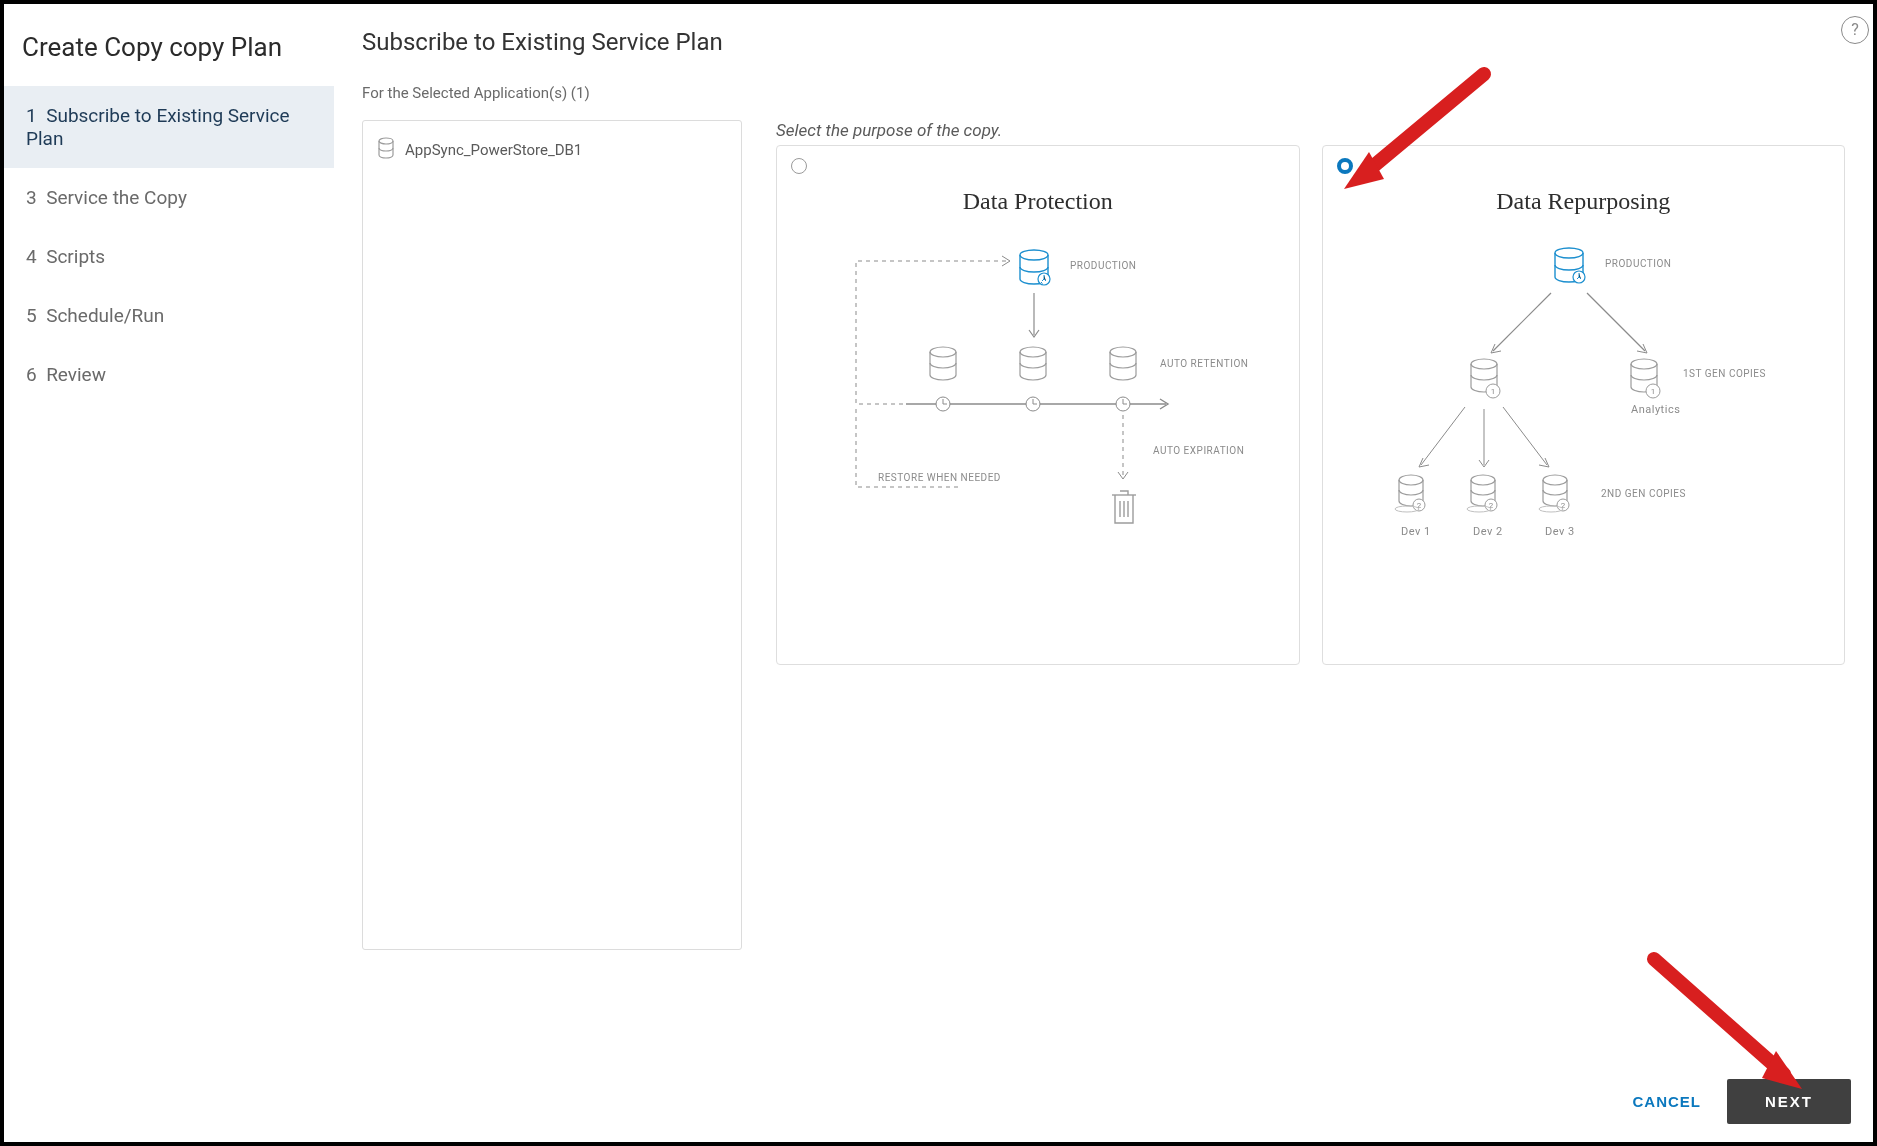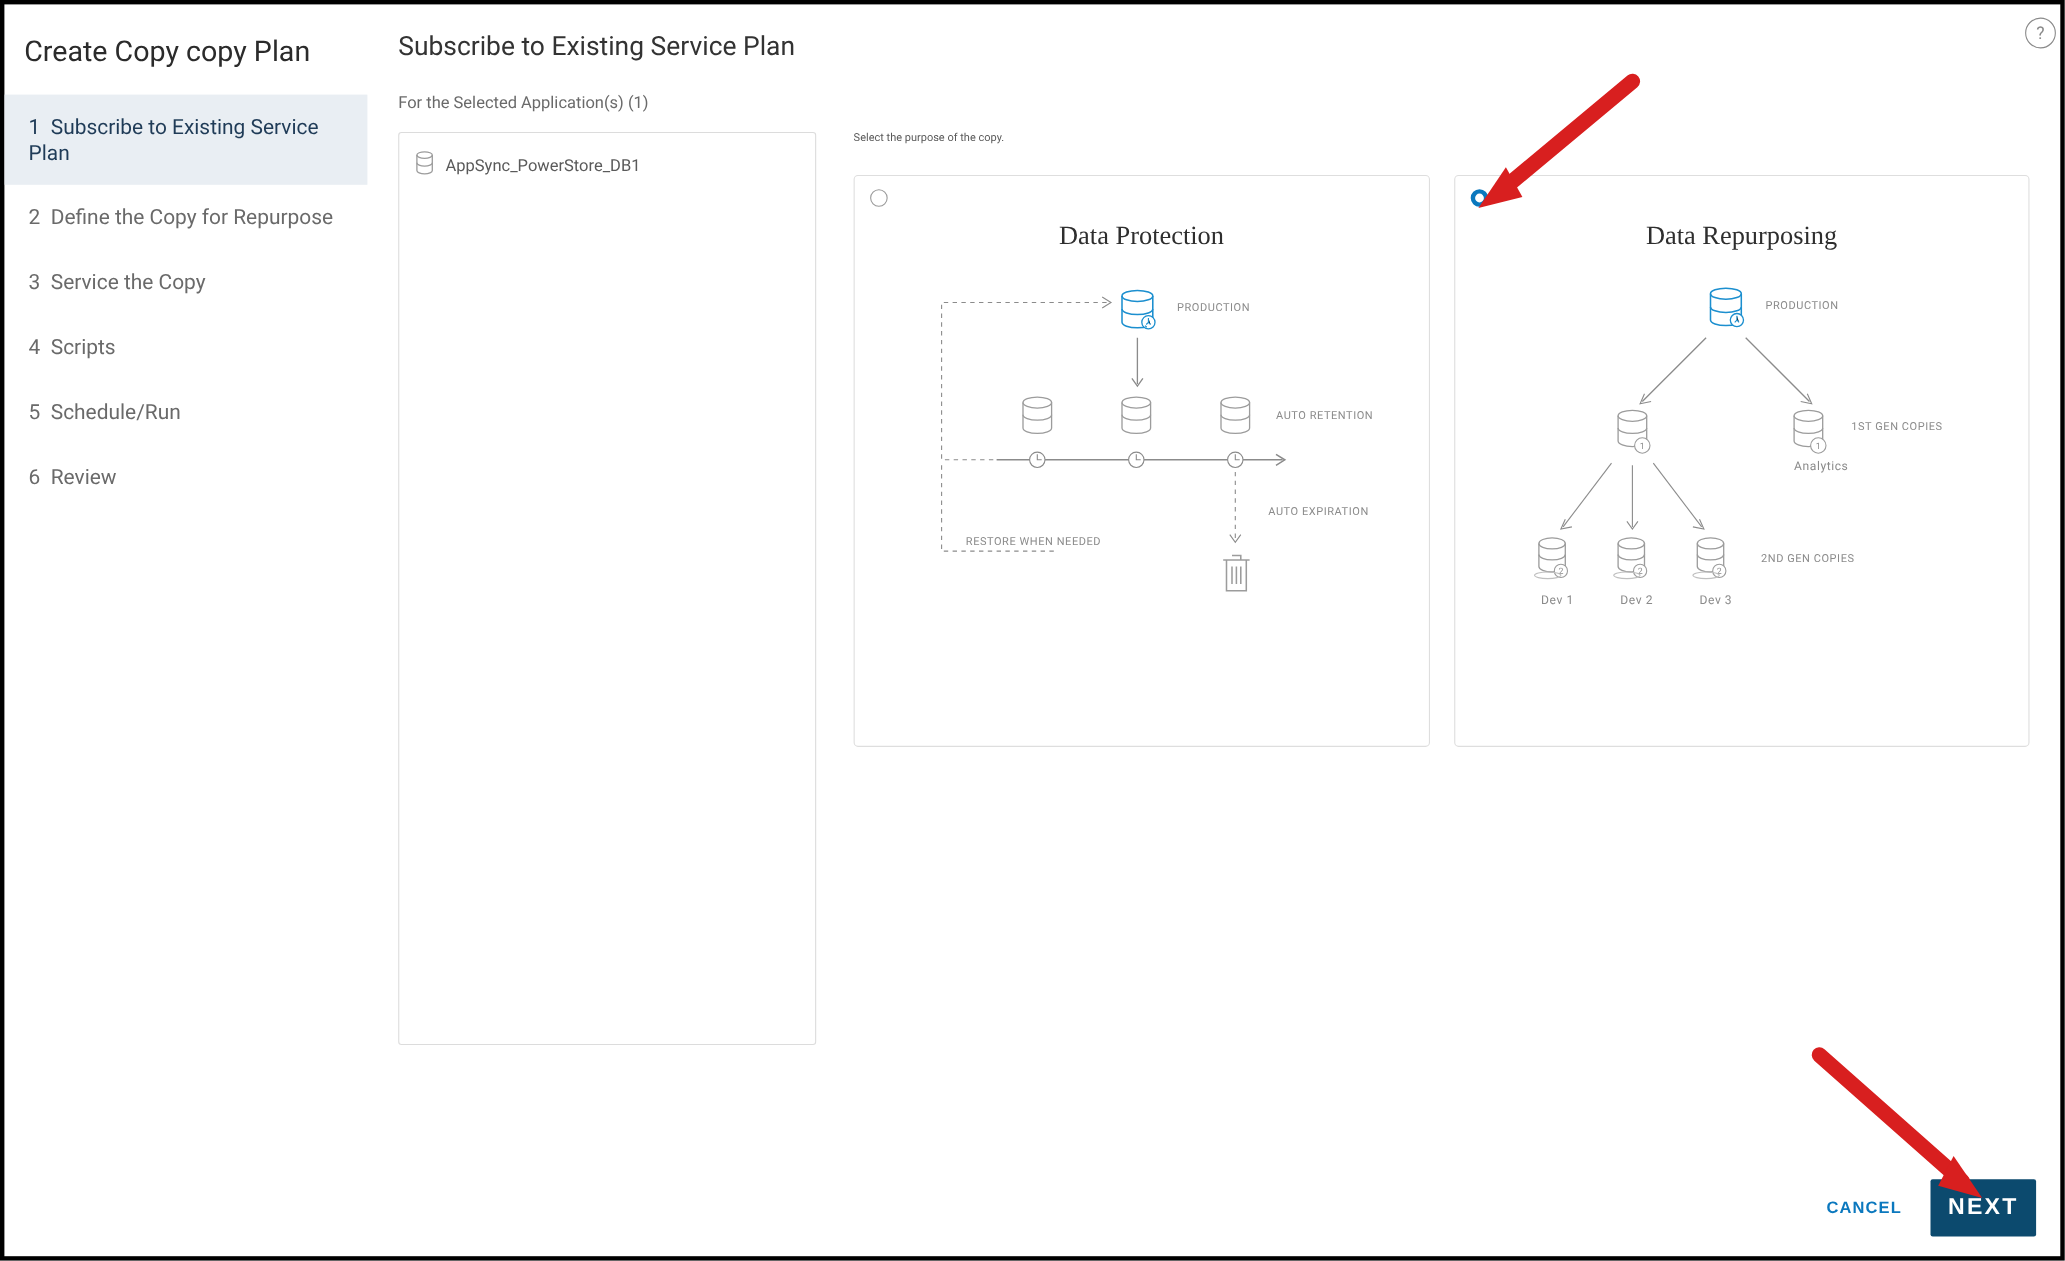--- a/index.html
+++ b/index.html
@@ -91,23 +91,24 @@
     gap:10px;
     color:#5a5a5a;
     font-size:15px;
     padding:6px 2px;
   }
   .db-icon svg { width:18px; height:22px; }
   .right-col {
     flex:1 1 auto;
   }
   .purpose-label {
-    font-size:10px;
+    font-size:17px;
     color:#5a5a5a;
-    margin-bottom:28px;
+    margin-bottom:5px;
+    font-style:italic;
   }
   .cards {
     display:flex;
     gap:22px;
   }
   .card {
     flex:1 1 0;
     border:1px solid #dedede;
     border-radius:4px;
     padding:12px 16px 8px 16px;
@@ -156,27 +157,27 @@
     color:#0b78be;
     font-weight:600;
     letter-spacing:1px;
     font-size:15px;
     background:none;
     border:none;
     cursor:pointer;
     padding:10px 8px;
   }
   .btn-next {
-    background:#0c4a6e;
+    background:#404040;
     color:#fff;
     font-weight:600;
     letter-spacing:2px;
-    font-size:21px;
+    font-size:15px;
     border:none;
-    padding:14px 16px;
+    padding:14px 38px;
     border-radius:2px;
     cursor:pointer;
   }
   
   .arrow {
     position:absolute;
     pointer-events:none;
   }
   .arrow svg { overflow:visible; }
   .tiny { font-size:10px; fill:#8b8b8b; letter-spacing:0.5px; }
@@ -188,23 +189,20 @@
 </head>
 <body>
 
 <div class="frame">
   <div class="layout">
 
     <div class="sidebar">
       <div class="sidebar-title">Create Copy copy Plan</div>
       <div class="step active">
         <span>1</span>&nbsp;&nbsp;<span>Subscribe to Existing Service Plan</span>
-      </div>
-      <div class="step">
-        <span>2</span>&nbsp;&nbsp;<span>Define the Copy for Repurpose</span>
       </div>
       <div class="step">
         <span>3</span>&nbsp;&nbsp;<span>Service the Copy</span>
       </div>
       <div class="step">
         <span>4</span>&nbsp;&nbsp;<span>Scripts</span>
       </div>
       <div class="step">
         <span>5</span>&nbsp;&nbsp;<span>Schedule/Run</span>
       </div>

